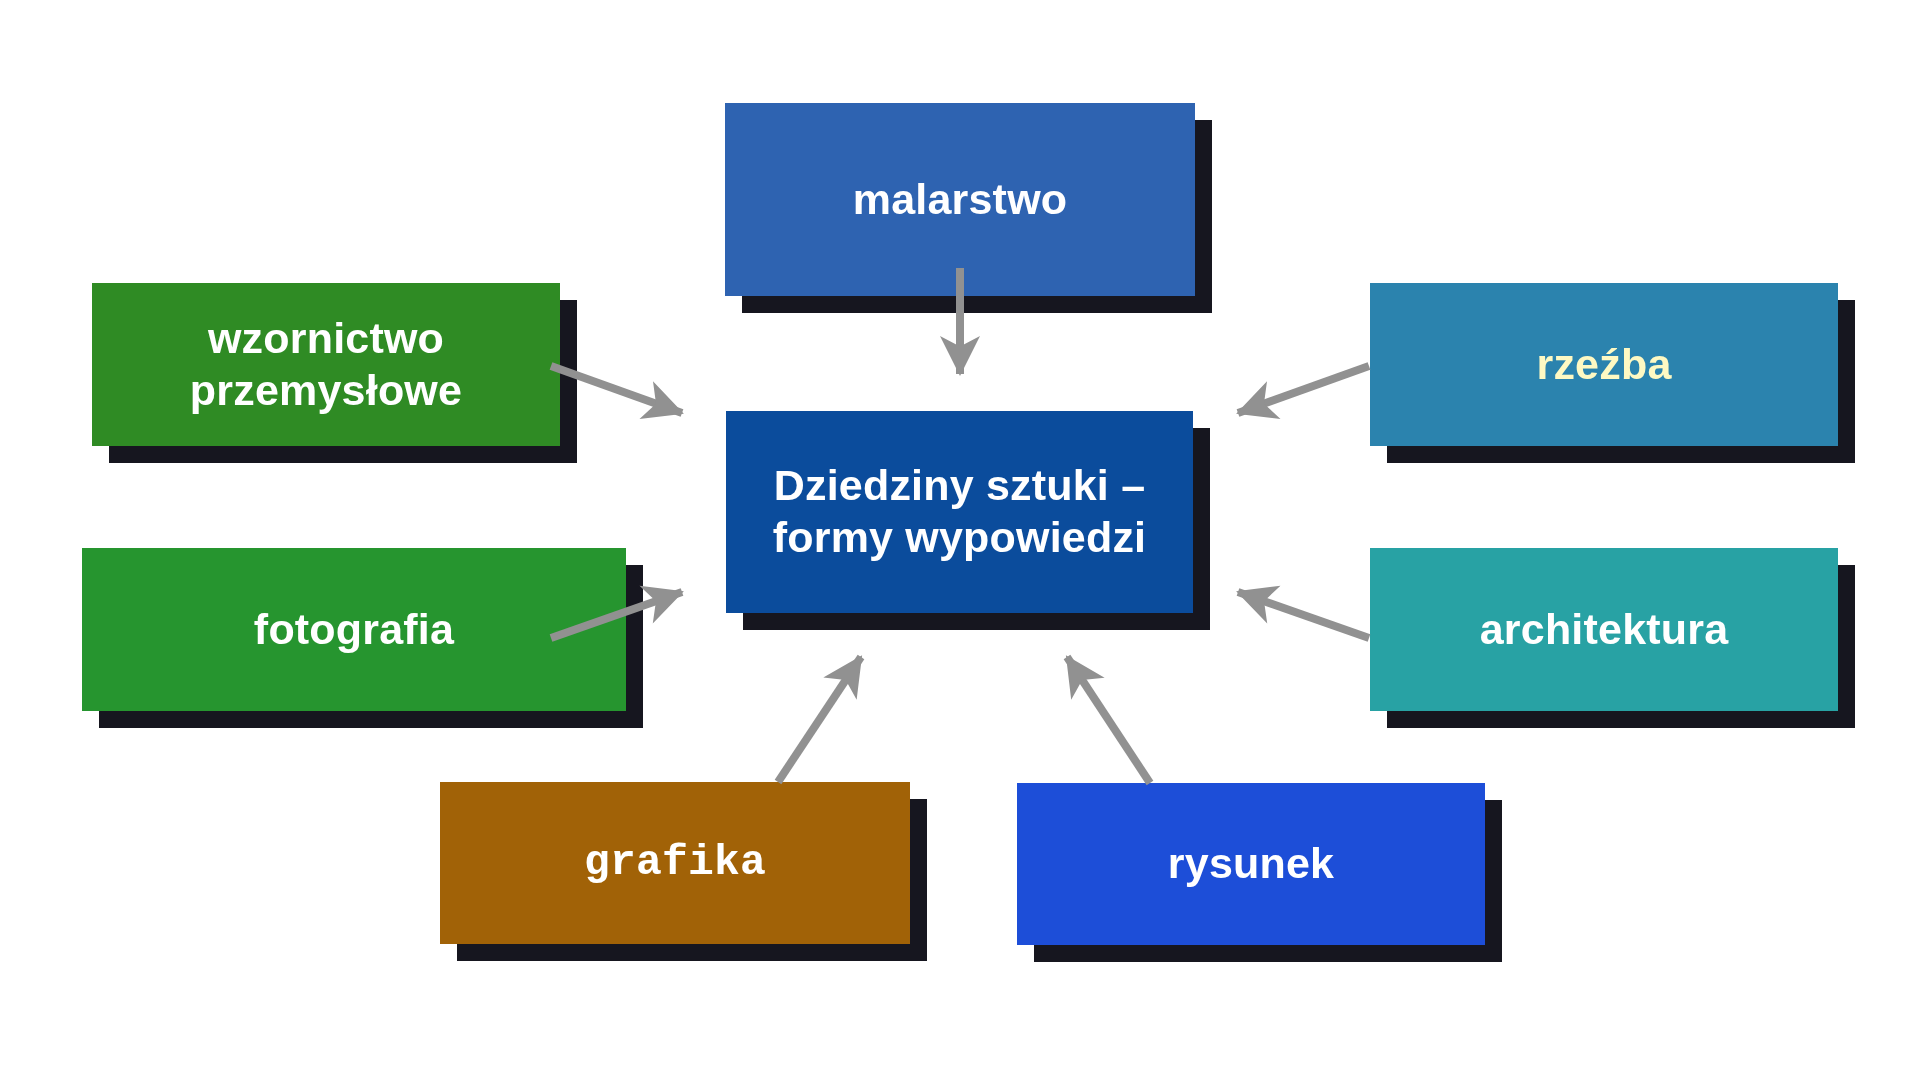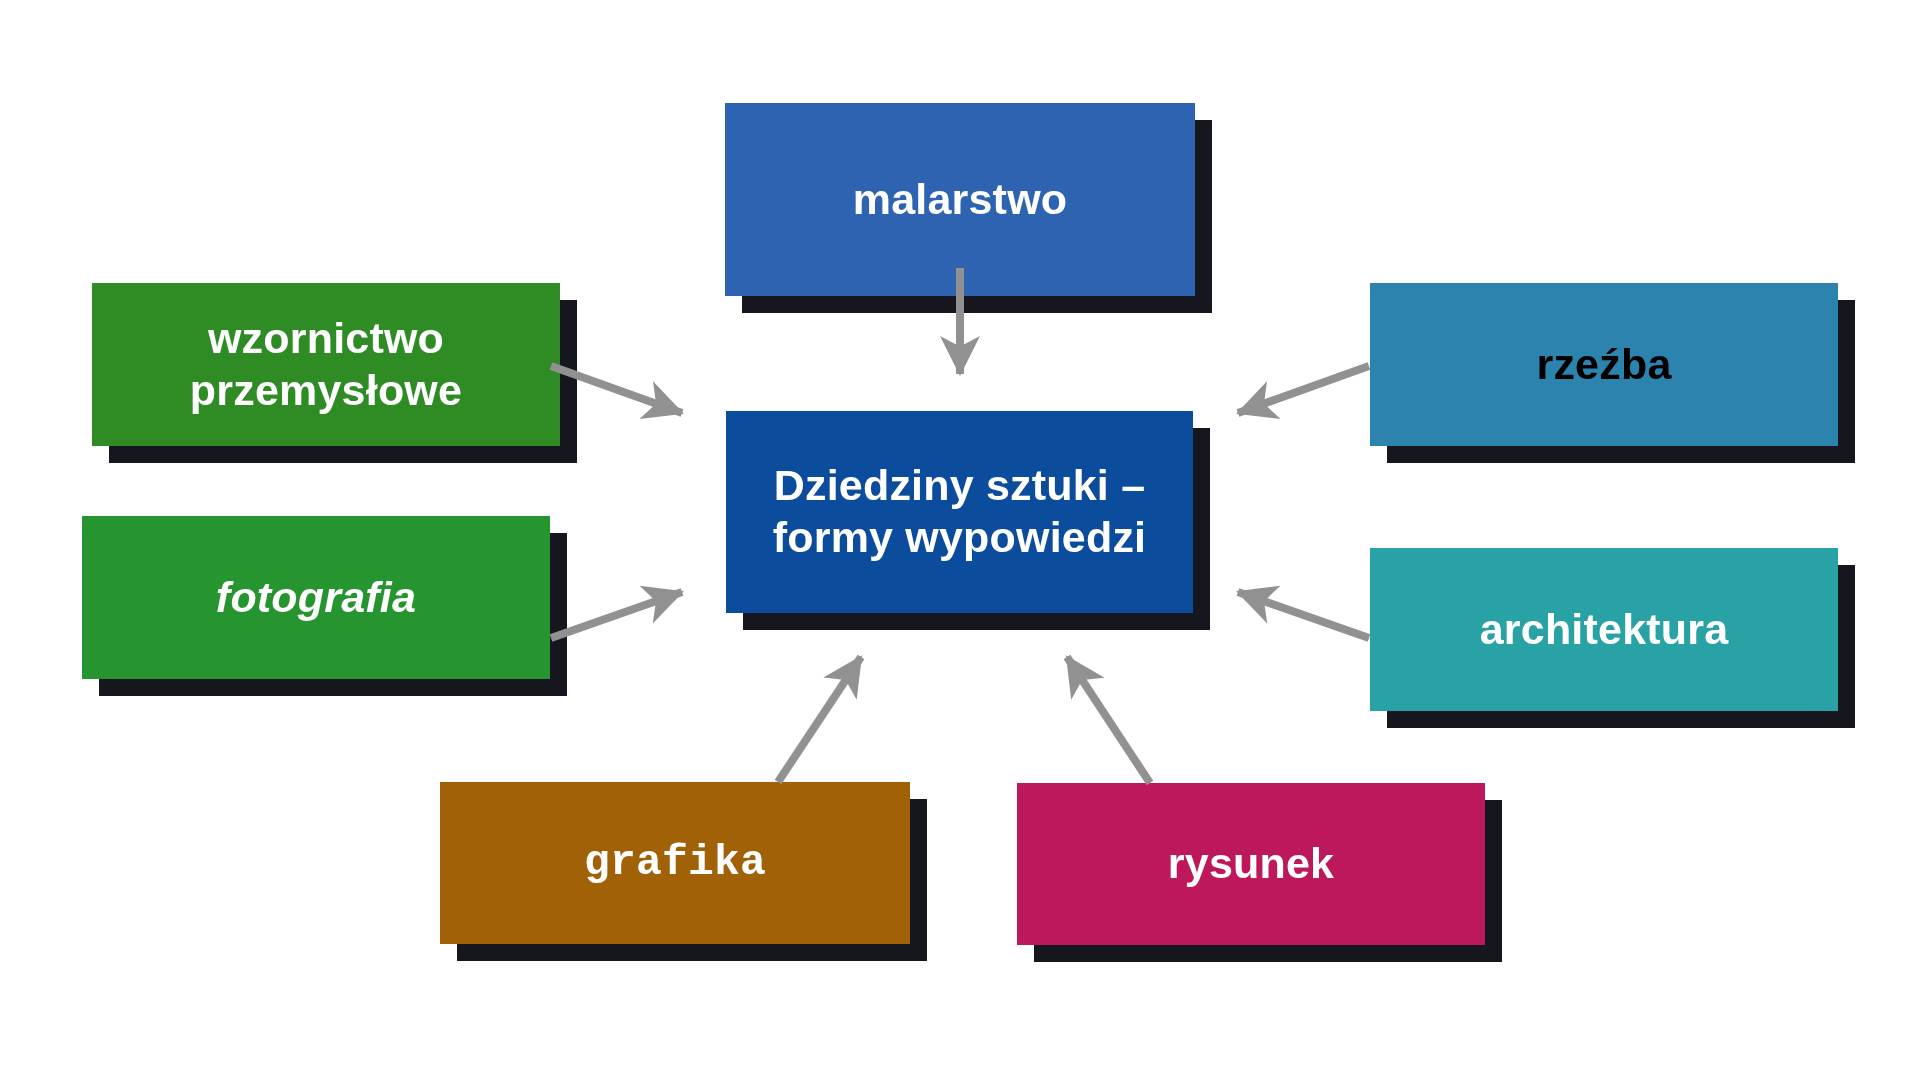--- a/index.html
+++ b/index.html
@@ -67,28 +67,28 @@
       <span class="node-label" style="color: rgb(255, 255, 255);">Dziedziny sztuki –
 formy wypowiedzi</span>
     </div>
     <div class="node" style="left: 725px; top: 103px; width: 470px; height: 193px; background: rgb(46, 99, 177); box-shadow: rgb(22, 22, 31) 17px 17px 0px 0px;">
       <span class="node-label" style="color: rgb(255, 255, 255);">malarstwo</span>
     </div>
     <div class="node" style="left: 92px; top: 283px; width: 468px; height: 163px; background: rgb(47, 139, 36); box-shadow: rgb(22, 22, 31) 17px 17px 0px 0px;">
       <span class="node-label" style="color: rgb(255, 255, 255);">wzornictwo
 przemysłowe</span>
     </div>
-    <div class="node" style="left: 82px; top: 516px; width: 468px; height: 163px; background: rgb(38, 149, 47); box-shadow: rgb(22, 22, 31) 17px 17px 0px 0px; font-style: italic;">
+    <div class="node" style="left: 82px; top: 548px; width: 544px; height: 163px; background: rgb(38, 149, 47); box-shadow: rgb(22, 22, 31) 17px 17px 0px 0px;">
       <span class="node-label" style="color: rgb(255, 255, 255);">fotografia</span>
     </div>
     <div class="node" style="left: 1370px; top: 283px; width: 468px; height: 163px; background: rgb(43, 131, 174); box-shadow: rgb(22, 22, 31) 17px 17px 0px 0px;">
-      <span class="node-label" style="color: #000000;">rzeźba</span>
+      <span class="node-label" style="color: #fef9c3;">rzeźba</span>
     </div>
     <div class="node" style="left: 1370px; top: 548px; width: 468px; height: 163px; background: rgb(40, 162, 164); box-shadow: rgb(22, 22, 31) 17px 17px 0px 0px; justify-content: center;">
       <span class="node-label" style="color: rgb(255, 255, 255);">architektura</span>
     </div>
     <div class="node" style="left: 440px; top: 782px; width: 470px; height: 162px; background: #a16207; box-shadow: rgb(22, 22, 31) 17px 17px 0px 0px; font-family: Liberation Mono, monospace;">
       <span class="node-label" style="color: rgb(255, 255, 255);">grafika</span>
     </div>
-    <div class="node" style="left: 1017px; top: 783px; width: 468px; height: 162px; background: #be185d; box-shadow: rgb(22, 22, 31) 17px 17px 0px 0px;">
+    <div class="node" style="left: 1017px; top: 783px; width: 468px; height: 162px; background: #1d4ed8; box-shadow: rgb(22, 22, 31) 17px 17px 0px 0px;">
       <span class="node-label" style="color: rgb(255, 255, 255);">rysunek</span>
     </div>
   </div>
 
 </body></html>

